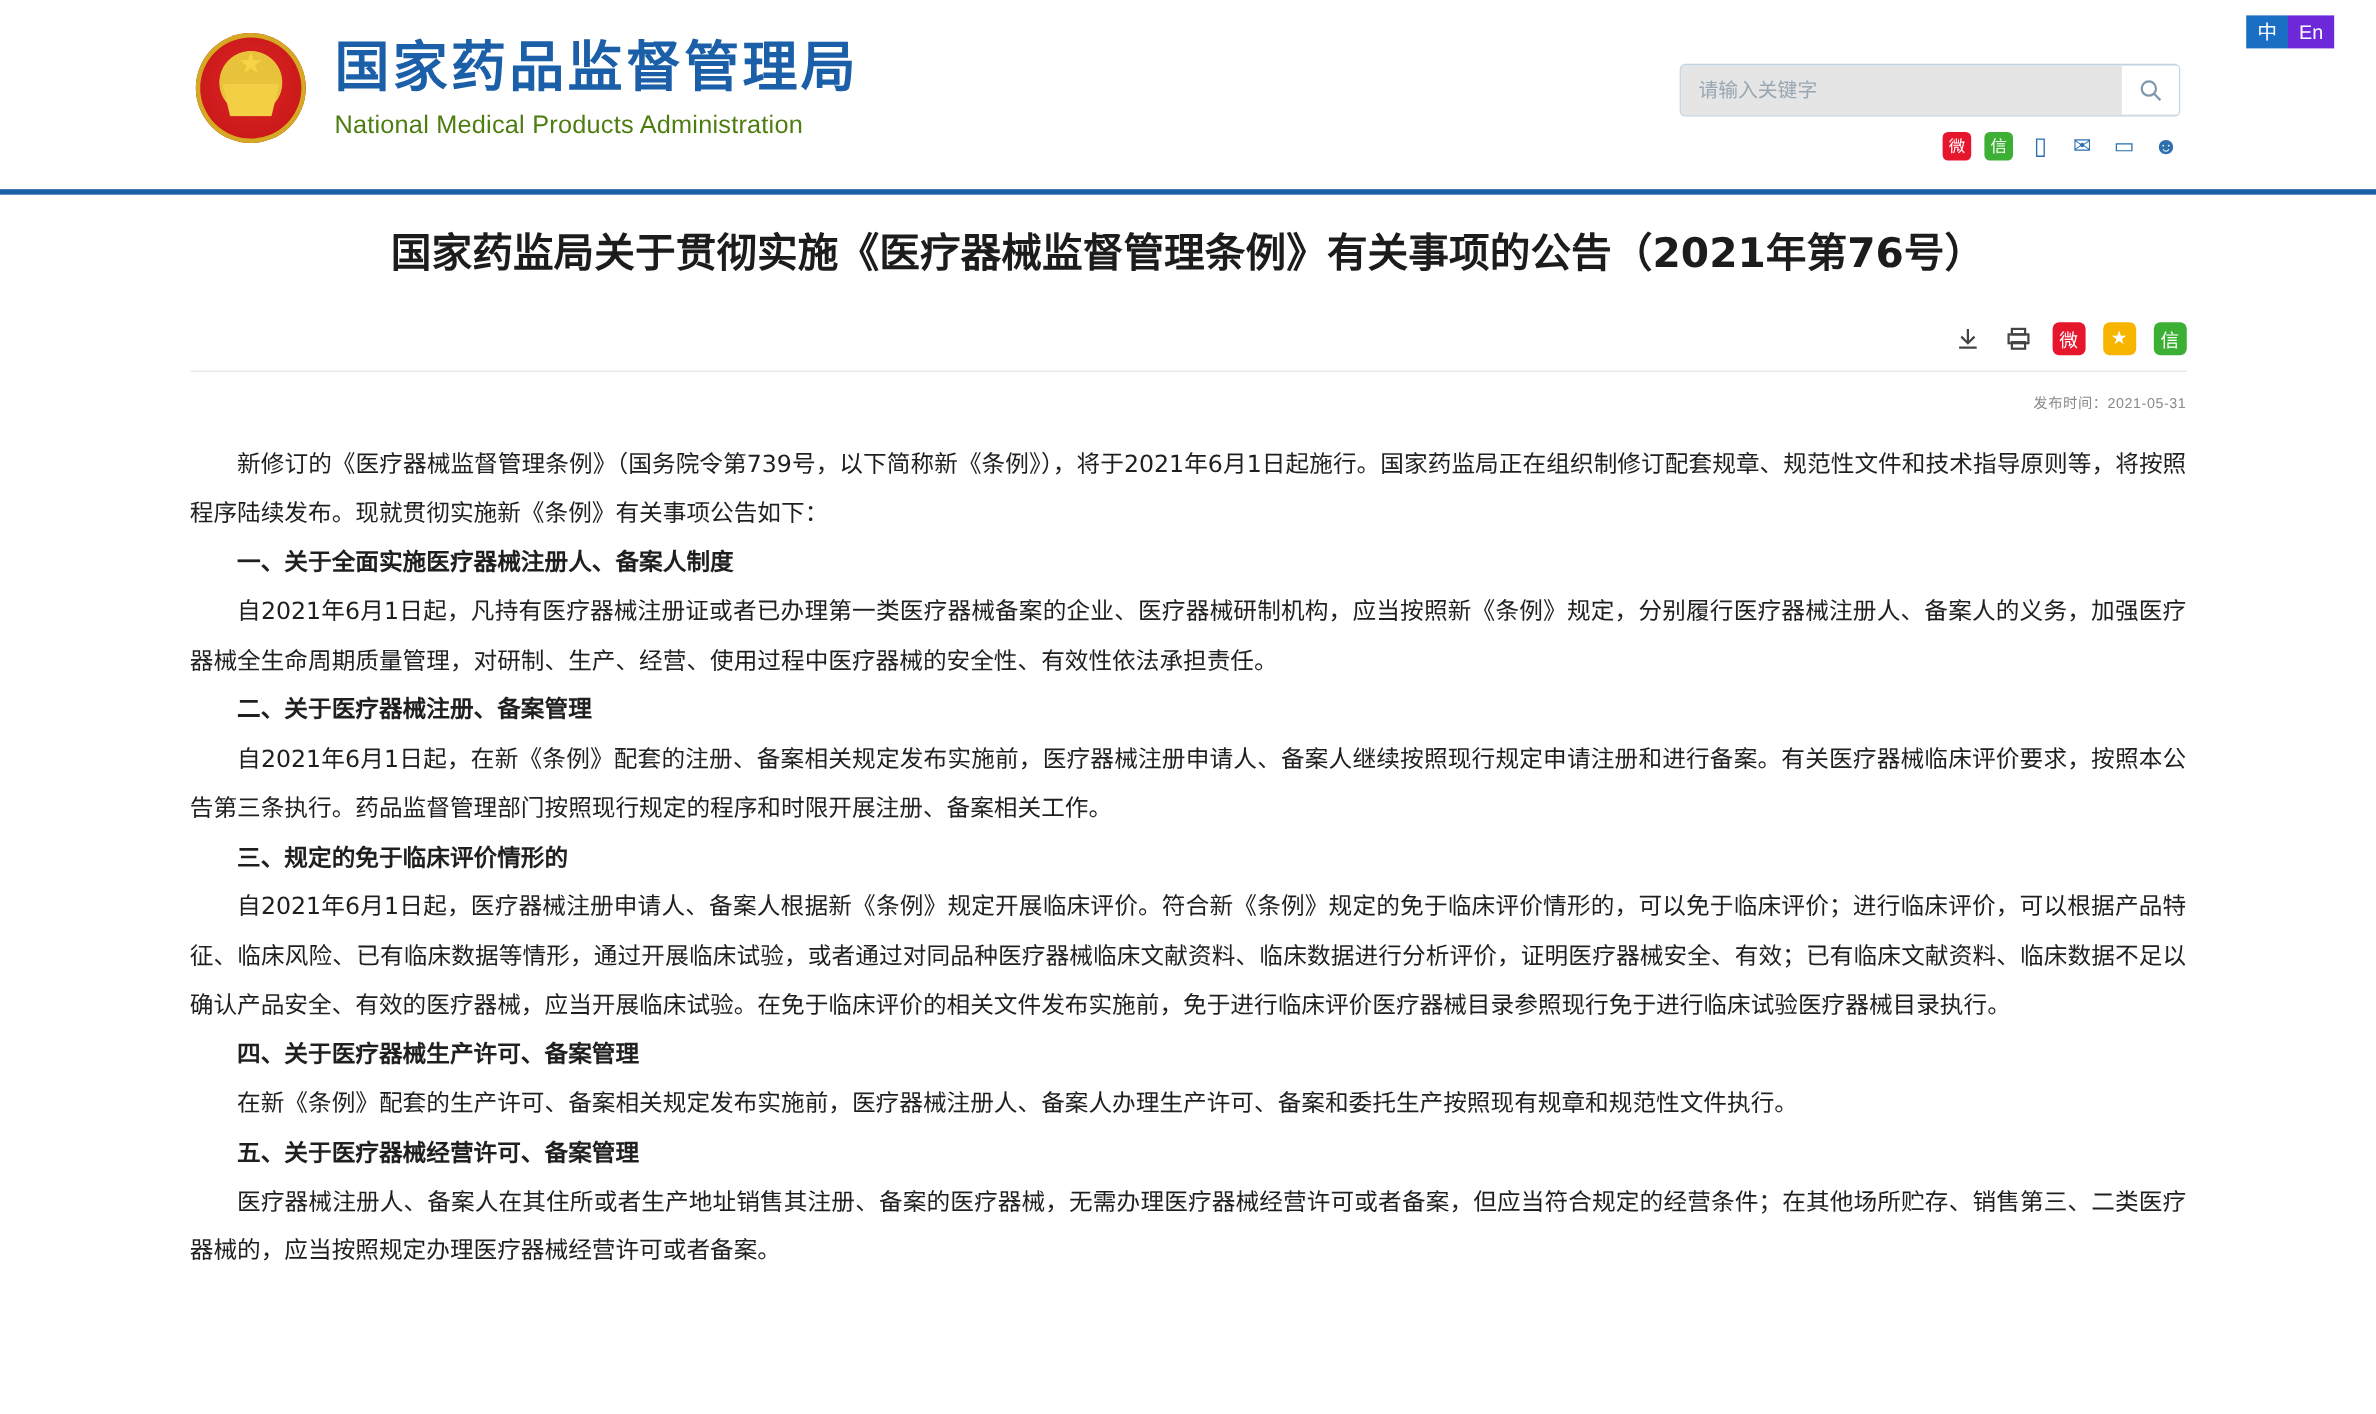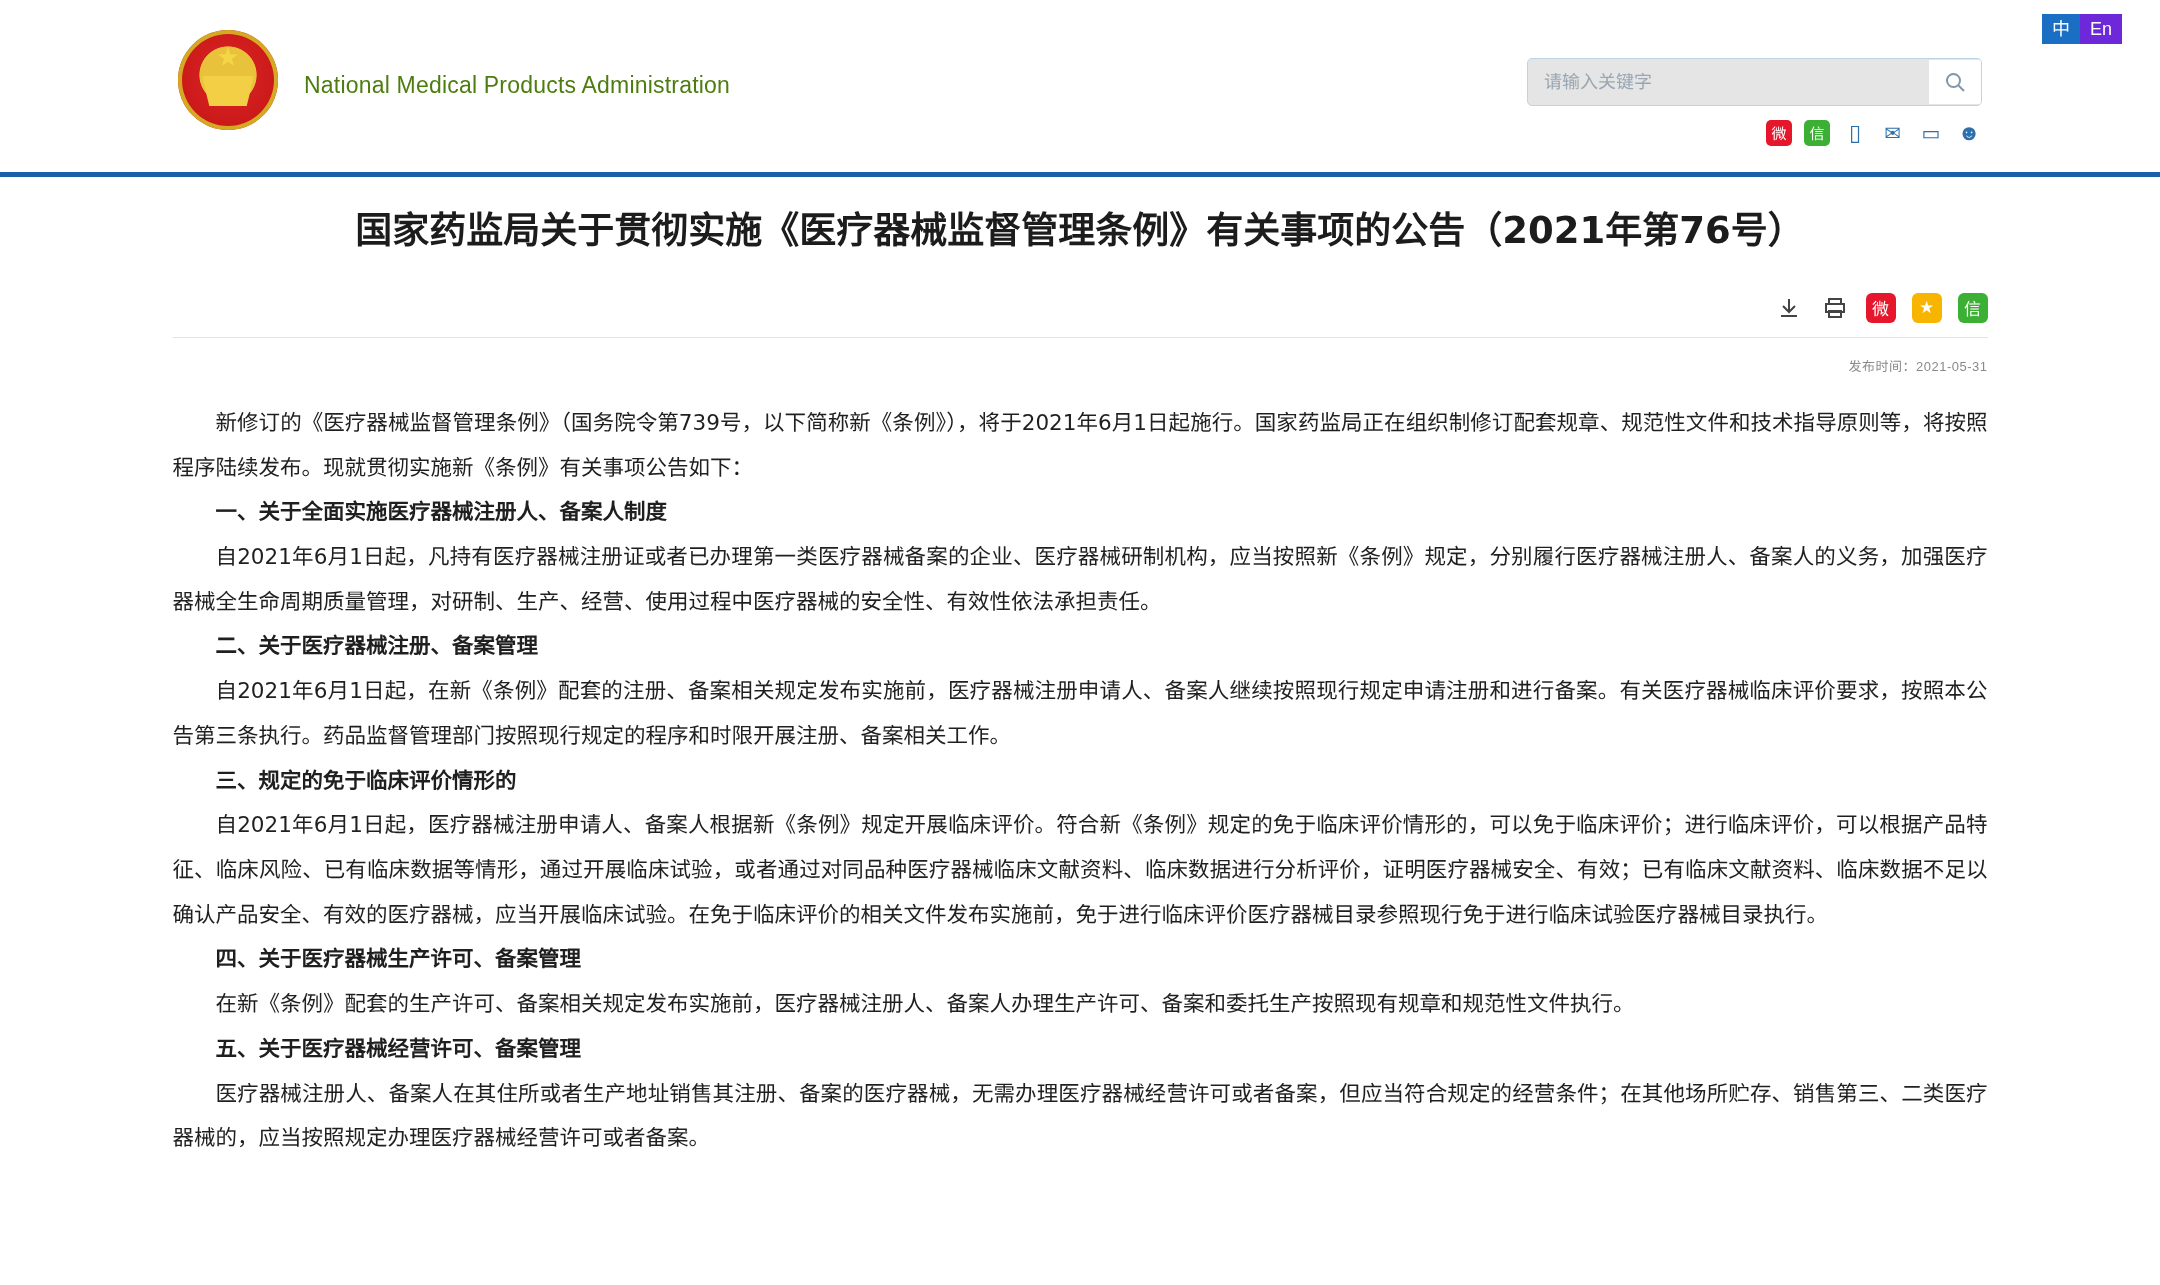--- a/index.html
+++ b/index.html
@@ -237,20 +237,21 @@
   <div class="header">
 
     <div class="lang-switch">
       <span class="lang-cn">中</span>
       <span class="lang-en">En</span>
     </div>
 
     <div class="logo-wrap">
       <div class="emblem"></div>
       <div class="titles">
+        <div class="title-cn">国家药品监督管理局</div>
         <div class="title-en">National Medical Products Administration</div>
       </div>
     </div>
 
     <div class="search-area">
       <div class="search-box">
         <input type="text" placeholder="请输入关键字" style="">
         <div class="search-btn">
           <svg width="24" height="24" viewBox="0 0 24 24" fill="none" stroke="#7f97ab" stroke-width="2">
             <circle cx="10.5" cy="10.5" r="6.5"></circle>

